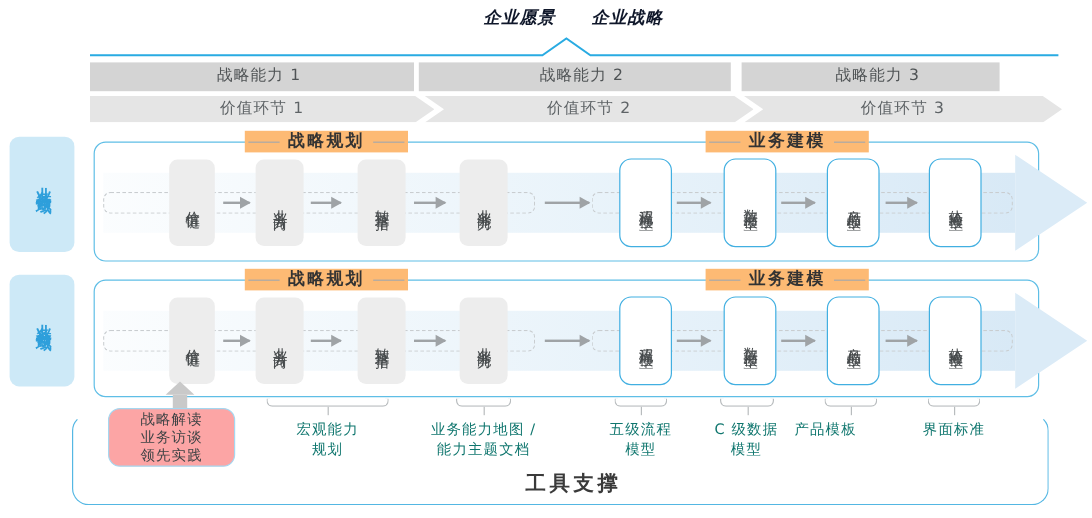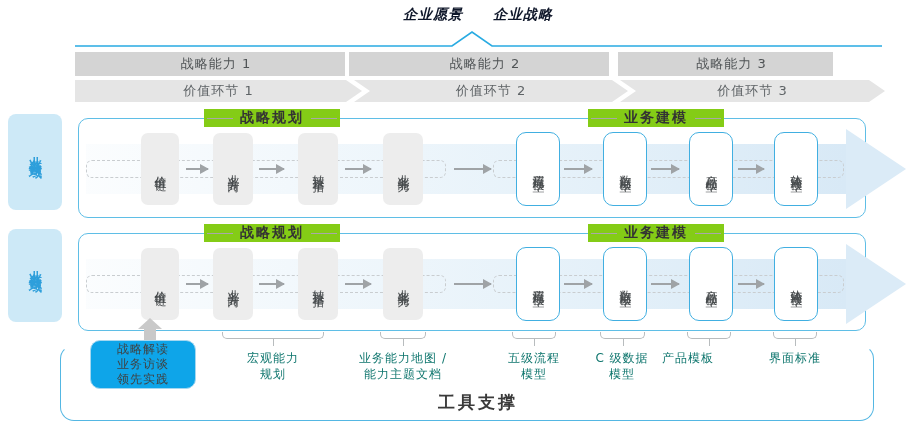--- a/index.html
+++ b/index.html
@@ -36,21 +36,21 @@
     color:#2E9FDB; letter-spacing:3px; }
   .d1 { top:114px; height:96px; }
   .d2 { top:229px; height:93px; }
 
   
   .panel { position:absolute; left:78px; width:788px; background:#fff;
     border:1px solid #5FBEE6; border-radius:10px; }
   .p1 { top:118px; height:100px; }
   .p2 { top:233px; height:98px; }
 
-  .sec-title { position:absolute; top:-10px; transform:translateX(-50%); background:#84cc16;
+  .sec-title { position:absolute; top:-10px; transform:translateX(-50%); background:#fdba74;
     display:flex; align-items:center; gap:7px; padding:0 3px; white-space:nowrap; z-index:6; }
   .sec-title b { font-size:14px; font-weight:bold; color:#333; letter-spacing:2px; }
   .sec-title i { width:26px; height:0; border-top:1px solid #A8A8A8; }
   .st-plan  { left:193px; }
   .st-model { left:577px; }
 
   .band { position:absolute; left:7px; top:25px; width:760px; height:50px; z-index:1;
     background:linear-gradient(to right, rgba(214,233,246,0.10), rgba(214,233,246,0.55) 55%, #D8E9F6); }
   .band-head { position:absolute; left:767px; top:10px; width:0; height:0; z-index:1;
     border-top:40px solid transparent; border-bottom:40px solid transparent; border-left:60px solid #DBEBF7; }
@@ -96,21 +96,21 @@
   .br5 { left:687px; width:44px; }
   .br6 { left:773px; width:44px; }
 
   
   .up-arrow { position:absolute; left:138px; top:318px; width:24px; height:23px; z-index:5; }
   .up-arrow::before { content:""; position:absolute; left:0; top:0; width:0; height:0;
     border-left:12px solid transparent; border-right:12px solid transparent; border-bottom:11px solid #C9C9C9; }
   .up-arrow::after { content:""; position:absolute; left:6px; top:11px; width:12px; height:12px; background:#C9C9C9; }
 
   
-  .practice-box { position:absolute; left:90px; top:340px; width:106px; height:49px; background:#0ea5e9;
+  .practice-box { position:absolute; left:90px; top:340px; width:106px; height:49px; background:#fca5a5;
     border:1px solid #A5D7F0; border-radius:10px; display:flex; flex-direction:column;
     align-items:center; justify-content:center; z-index:6; }
   .practice-box div { font-size:12px; line-height:15px; color:#3F4345; letter-spacing:1px; }
   .ann { position:absolute; top:350px; transform:translateX(-50%); text-align:center;
     font-size:12px; line-height:16px; color:#0f766e; white-space:nowrap; letter-spacing:1px; }
   .an1 { left:273px; } .an2 { left:403px; } .an3 { left:534px; }
   .an4 { left:622px; } .an5 { left:675px;margin-left:13px; } .an6 { left:795px; }
 
   
   .tool-box { position:absolute; left:60px; top:345px; width:814px; height:76px;

